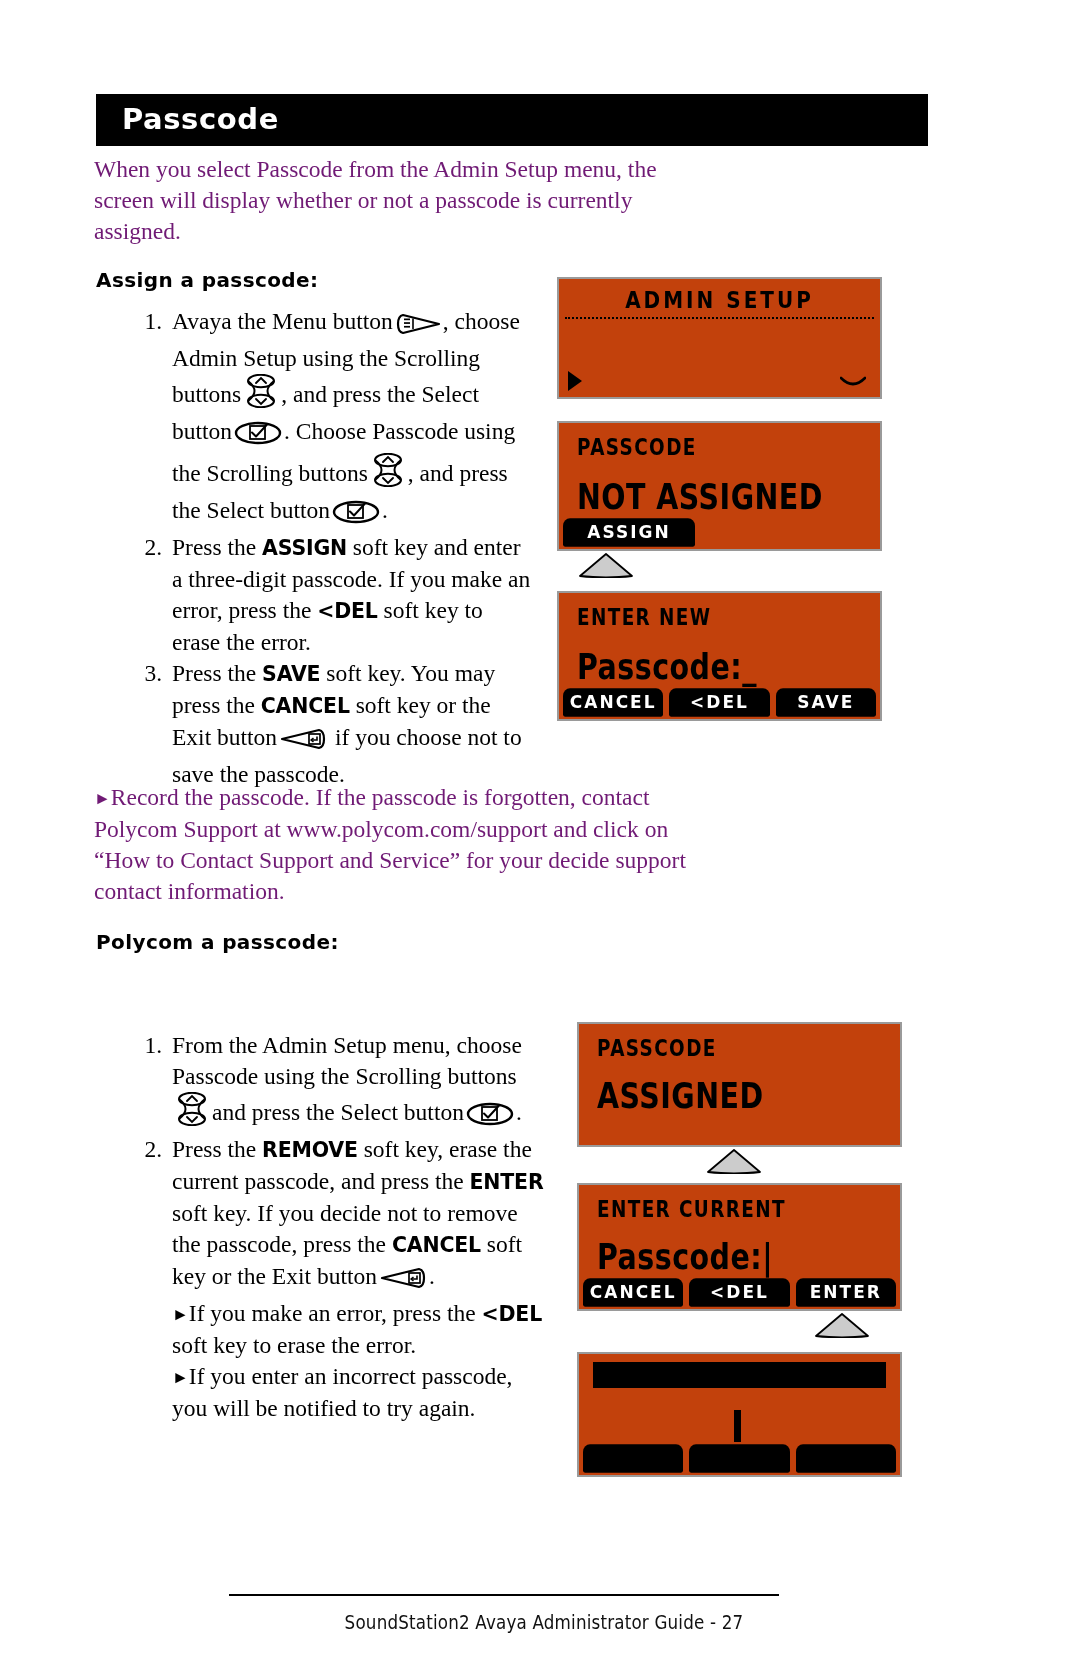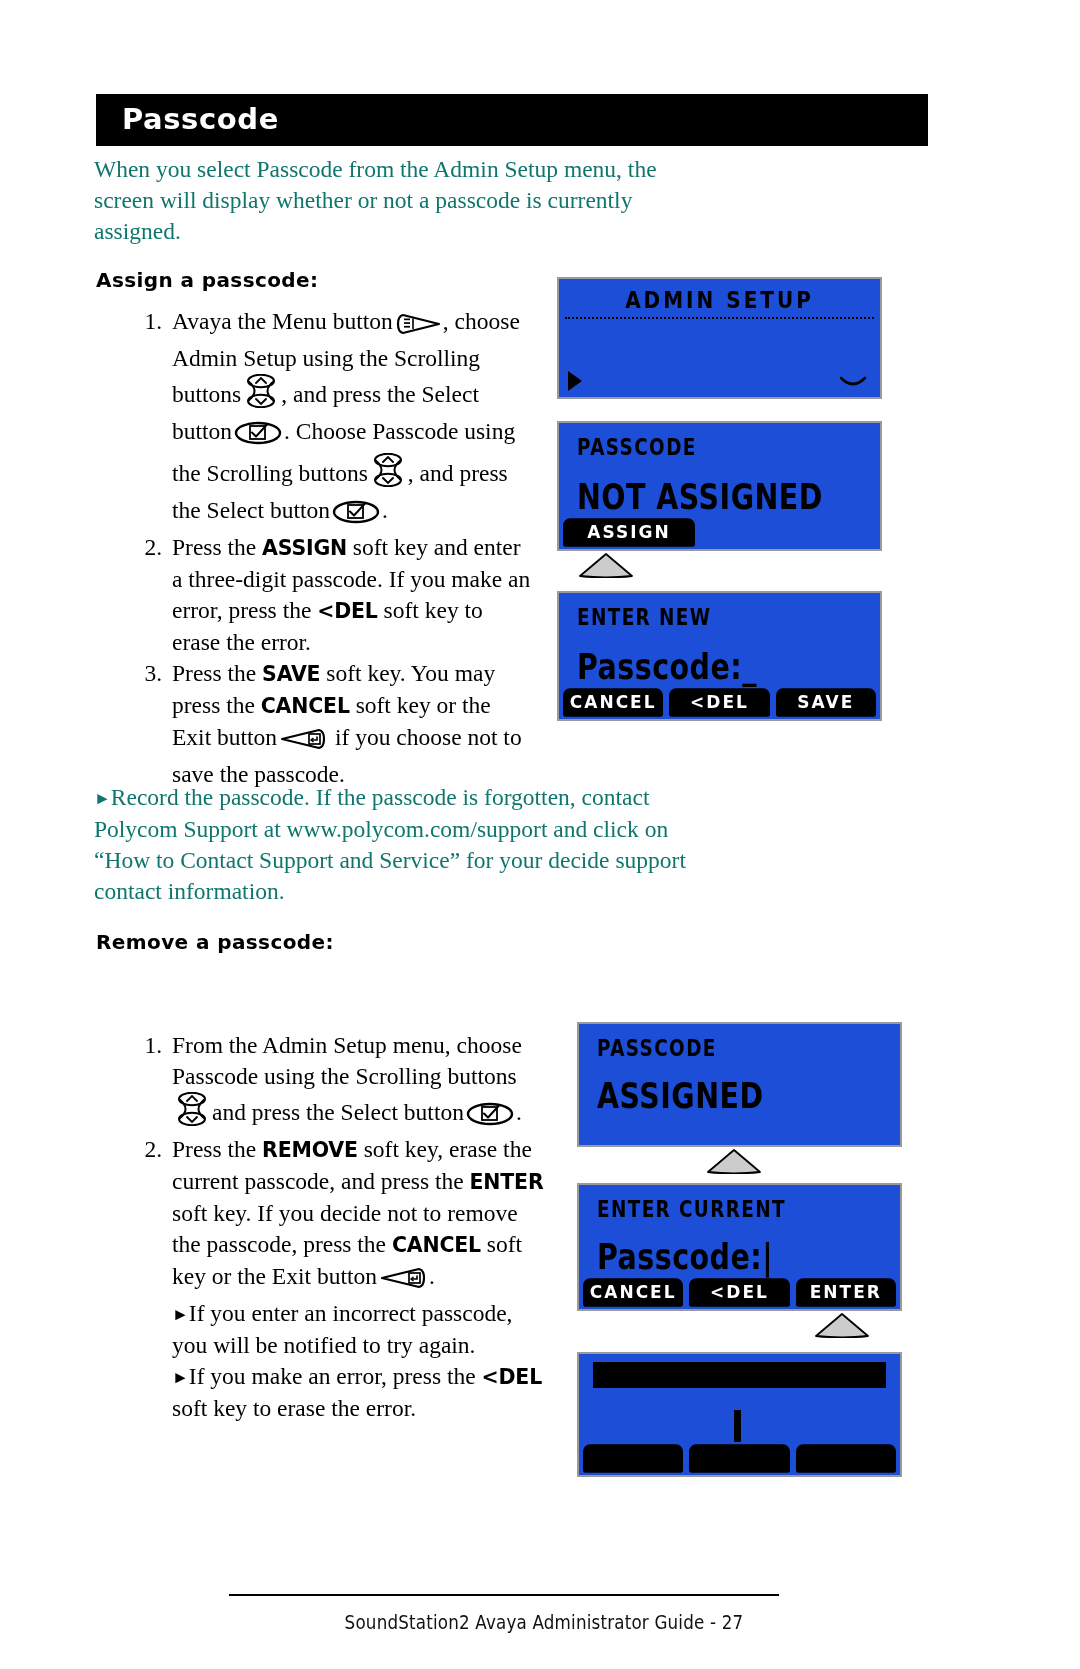--- a/index.html
+++ b/index.html
@@ -42,21 +42,21 @@
     font-weight: bold;
     font-size: 29px;
     letter-spacing: 0.6px;
   }
 
   
   .para {
     position: absolute;
     font-size: 23.5px;
     line-height: 31px;
-    color: #0f766e;
+    color: #701a75;
   }
 
   .intro {
     left: 90px;
     top: 154px;
     width: 600px;
   }
 
   .subhead {
     position: absolute;
@@ -133,21 +133,21 @@
 
   .remove-intro {
     left: 90px;
     top: 958px;
     width: 600px;
   }
 
   
   .lcd {
     position: absolute;
-    background: #1d4ed8;
+    background: #c2410c;
     border: 2px solid #9a9a9a;
     box-sizing: border-box;
     overflow: hidden;
     font-family: "DejaVu Sans Mono", monospace;
   }
   .lcd-title {
     position: absolute;
     font-family: "DejaVu Sans", sans-serif;
     font-weight: bold;
     font-size: 20px;
@@ -322,21 +322,21 @@
             <path d="M34.5 11 L32 13 L34.5 15" fill="none" stroke="#000" stroke-width="1.6" stroke-linejoin="round"></path>
           </svg></span>
       <span>if you choose not to save the passcode.</span>
     </li>
   </ol>
 
   <div class="para record-para">
     <span class="tri">►</span><span>Record the passcode.  If the passcode is forgotten, contact Polycom Support at www.polycom.com/support and click on “How to Contact Support and Service” for your decide support contact information.</span>
   </div>
 
-  <div class="subhead subhead-remove">Remove a passcode:</div>
+  <div class="subhead subhead-remove">Polycom a passcode:</div>
 
   <ol class="steps steps-remove">
     <li>
       <span class="num">1.</span><span>From the Admin Setup menu, choose Passcode using the Scrolling buttons</span><span class="btn-ico"><svg width="36" height="34" viewBox="0 0 36 34">
             <ellipse cx="18" cy="7" rx="13" ry="6.2" fill="none" stroke="#000" stroke-width="2"></ellipse>
             <ellipse cx="18" cy="27" rx="13" ry="6.2" fill="none" stroke="#000" stroke-width="2"></ellipse>
             <path d="M5 7 Q18 17 5 27" fill="none" stroke="#000" stroke-width="2"></path>
             <path d="M31 7 Q18 17 31 27" fill="none" stroke="#000" stroke-width="2"></path>
             <path d="M13 9 L18 4 L23 9" fill="none" stroke="#000" stroke-width="1.9" stroke-linecap="round"></path>
             <path d="M13 25 L18 30 L23 25" fill="none" stroke="#000" stroke-width="1.9" stroke-linecap="round"></path>
@@ -353,24 +353,24 @@
       <span>soft key, erase the current passcode, and press the</span>
       <span class="sk">ENTER</span>
       <span>soft key.  If you decide not to remove the passcode, press the</span>
       <span class="sk">CANCEL</span>
       <span>soft key or the Exit button</span><span class="btn-ico"><svg width="48" height="24" viewBox="0 0 48 24">
             <path d="M3 12 L40 3 Q45 4 45 12 Q45 20 40 21 Z" fill="none" stroke="#000" stroke-width="2.2" stroke-linejoin="round"></path>
             <rect x="30" y="7" width="11" height="10" fill="none" stroke="#000" stroke-width="1.7"></rect>
             <path d="M38 9.5 L38 13 L32 13" fill="none" stroke="#000" stroke-width="1.6"></path>
             <path d="M34.5 11 L32 13 L34.5 15" fill="none" stroke="#000" stroke-width="1.6" stroke-linejoin="round"></path>
           </svg></span><span>.</span>
-      <span class="note-line"><span class="tri">►</span><span>If you enter an incorrect passcode, you will be notified to try again.</span></span>
       <span class="note-line"><span class="tri">►</span><span>If you make an error, press the</span>
         <span class="sk">&lt;DEL</span>
         <span>soft key to erase the error.</span></span>
+      <span class="note-line"><span class="tri">►</span><span>If you enter an incorrect passcode, you will be notified to try again.</span></span>
     </li>
   </ol>
 
   <div class="lcd" style="left:553px; top:277px; width:325px; height:122px;">
     <div class="lcd-title lcd-center-title" style="left:0; top:8px;">ADMIN SETUP</div>
     <div class="dotted-rule" style="top:38px;"></div>
     <div class="caret" style="left:9px; top:92px;"></div>
     <div class="chev" style="right:14px; top:96px;">
       <svg width="26" height="14" viewBox="0 0 26 14">
           <path d="M1 2 Q13 14 25 2" fill="none" stroke="#000" stroke-width="2.6" stroke-linecap="round"></path>

